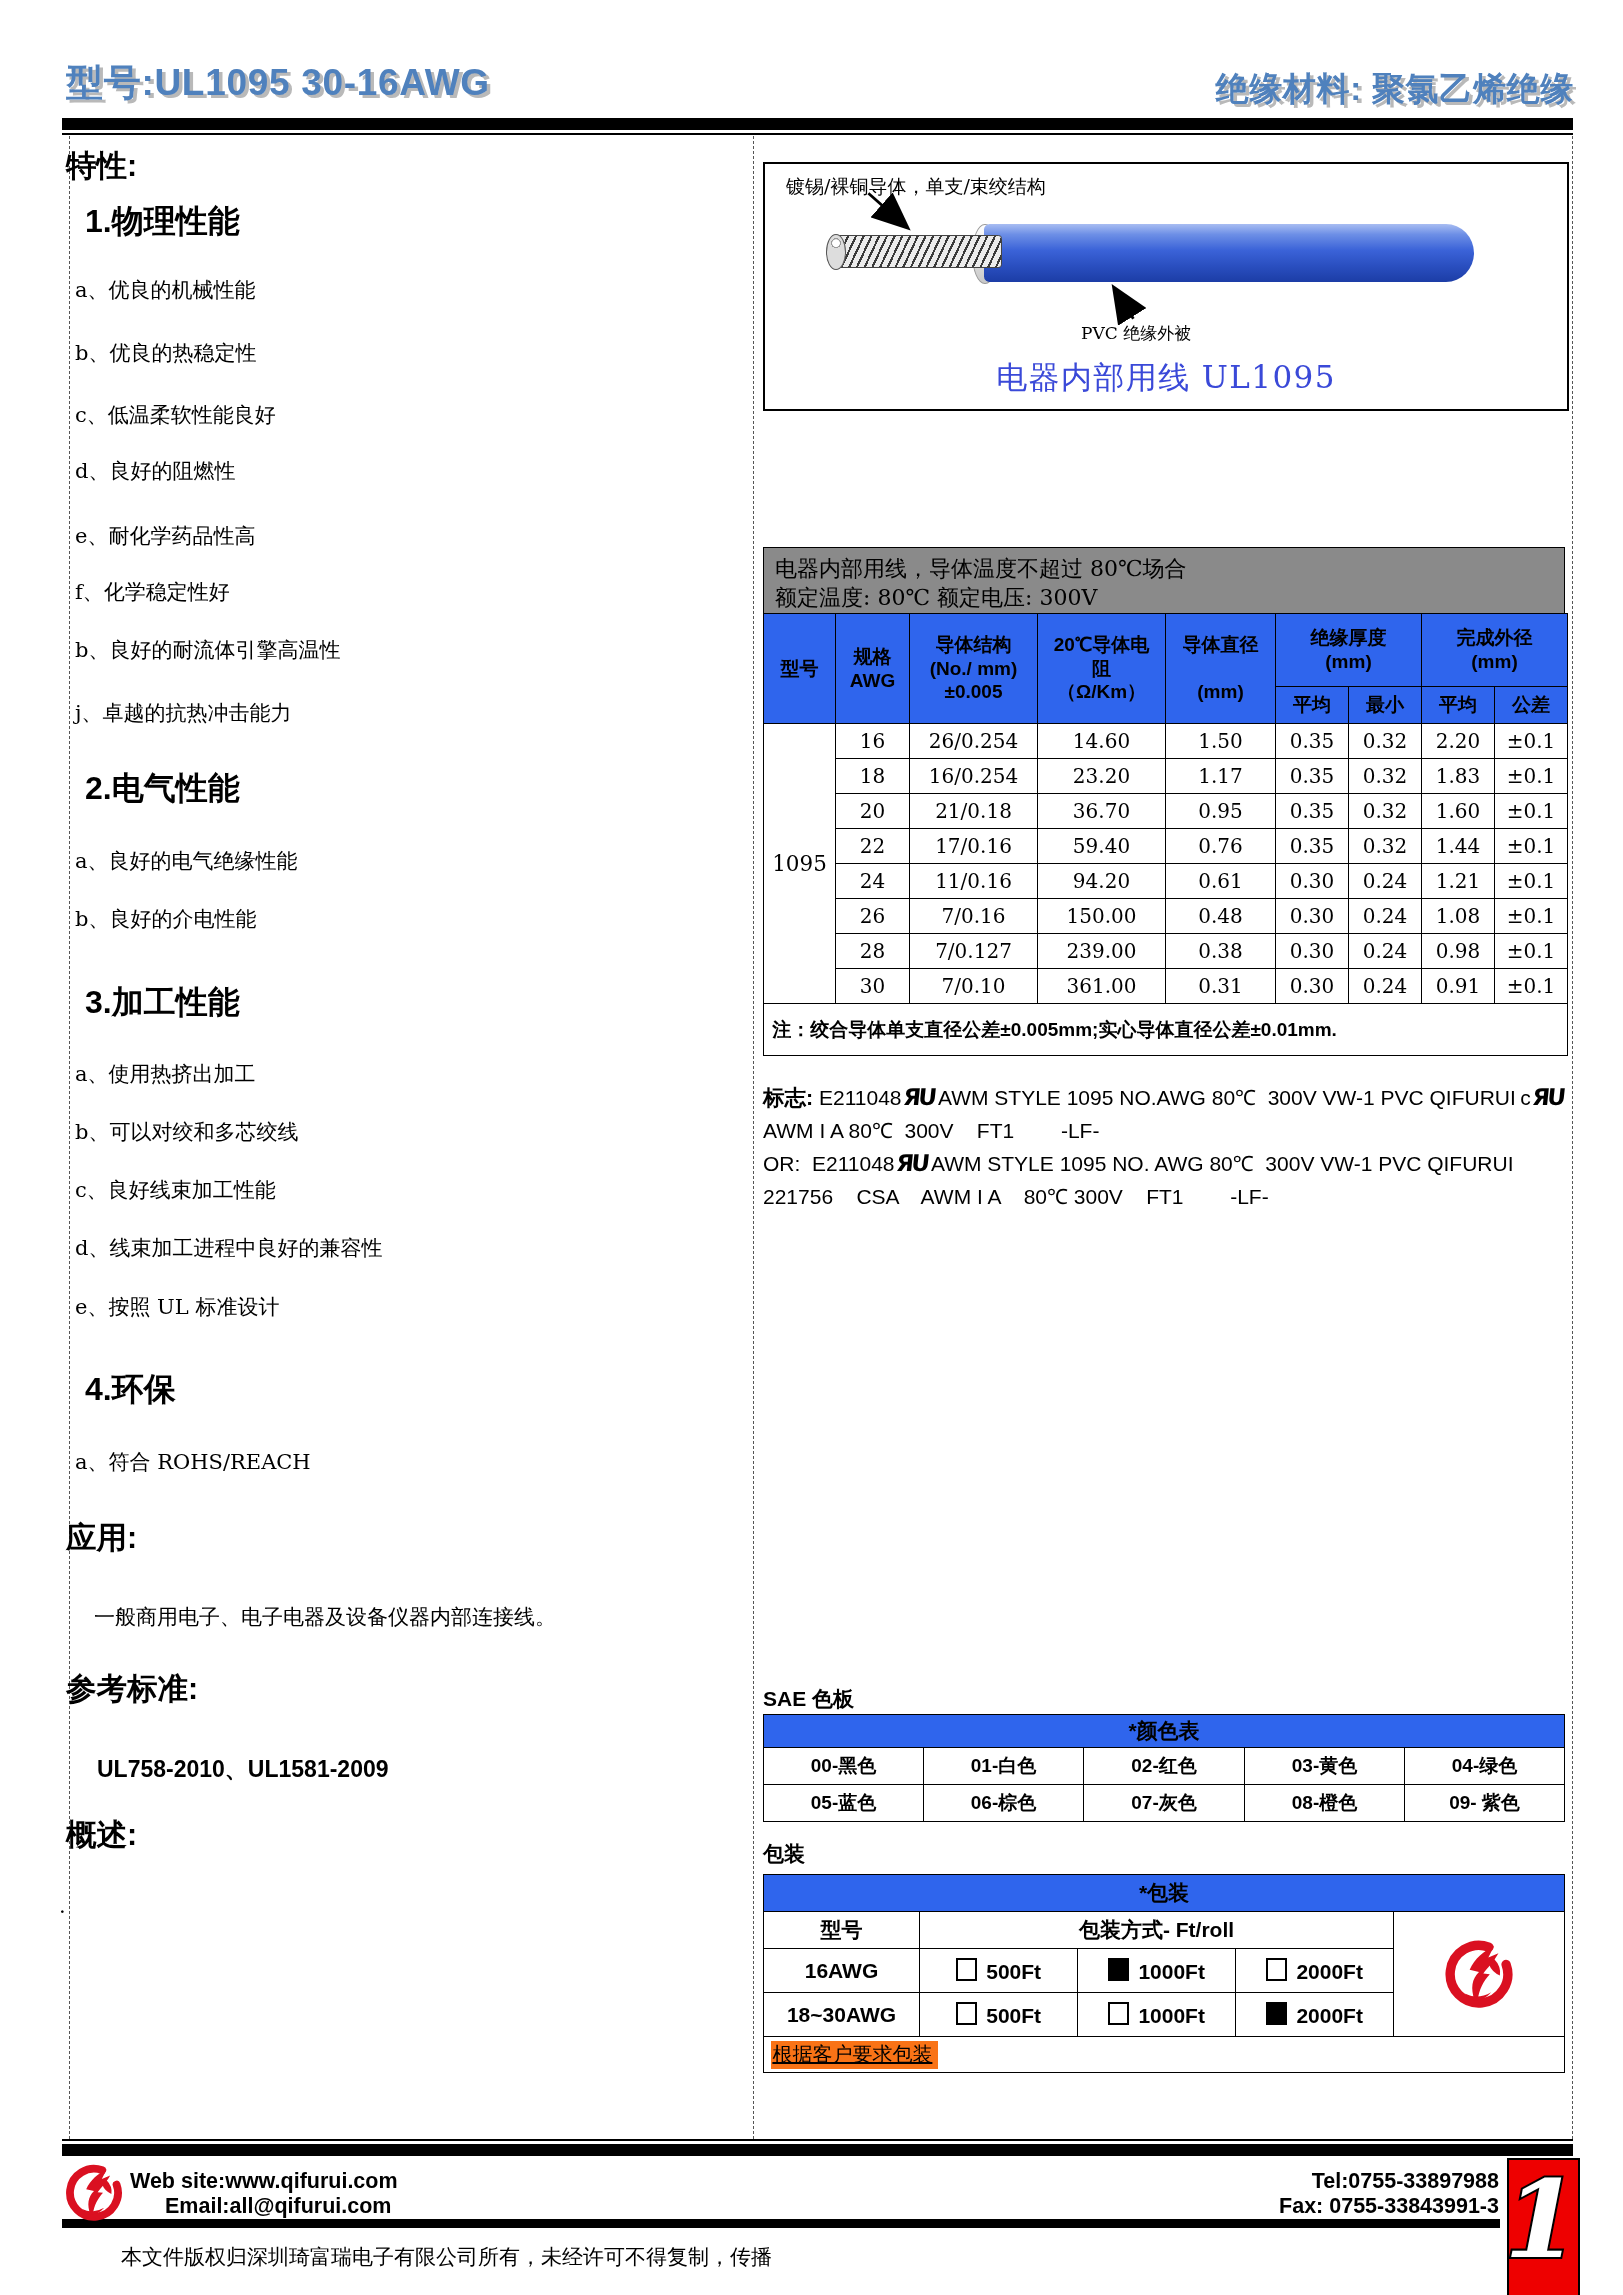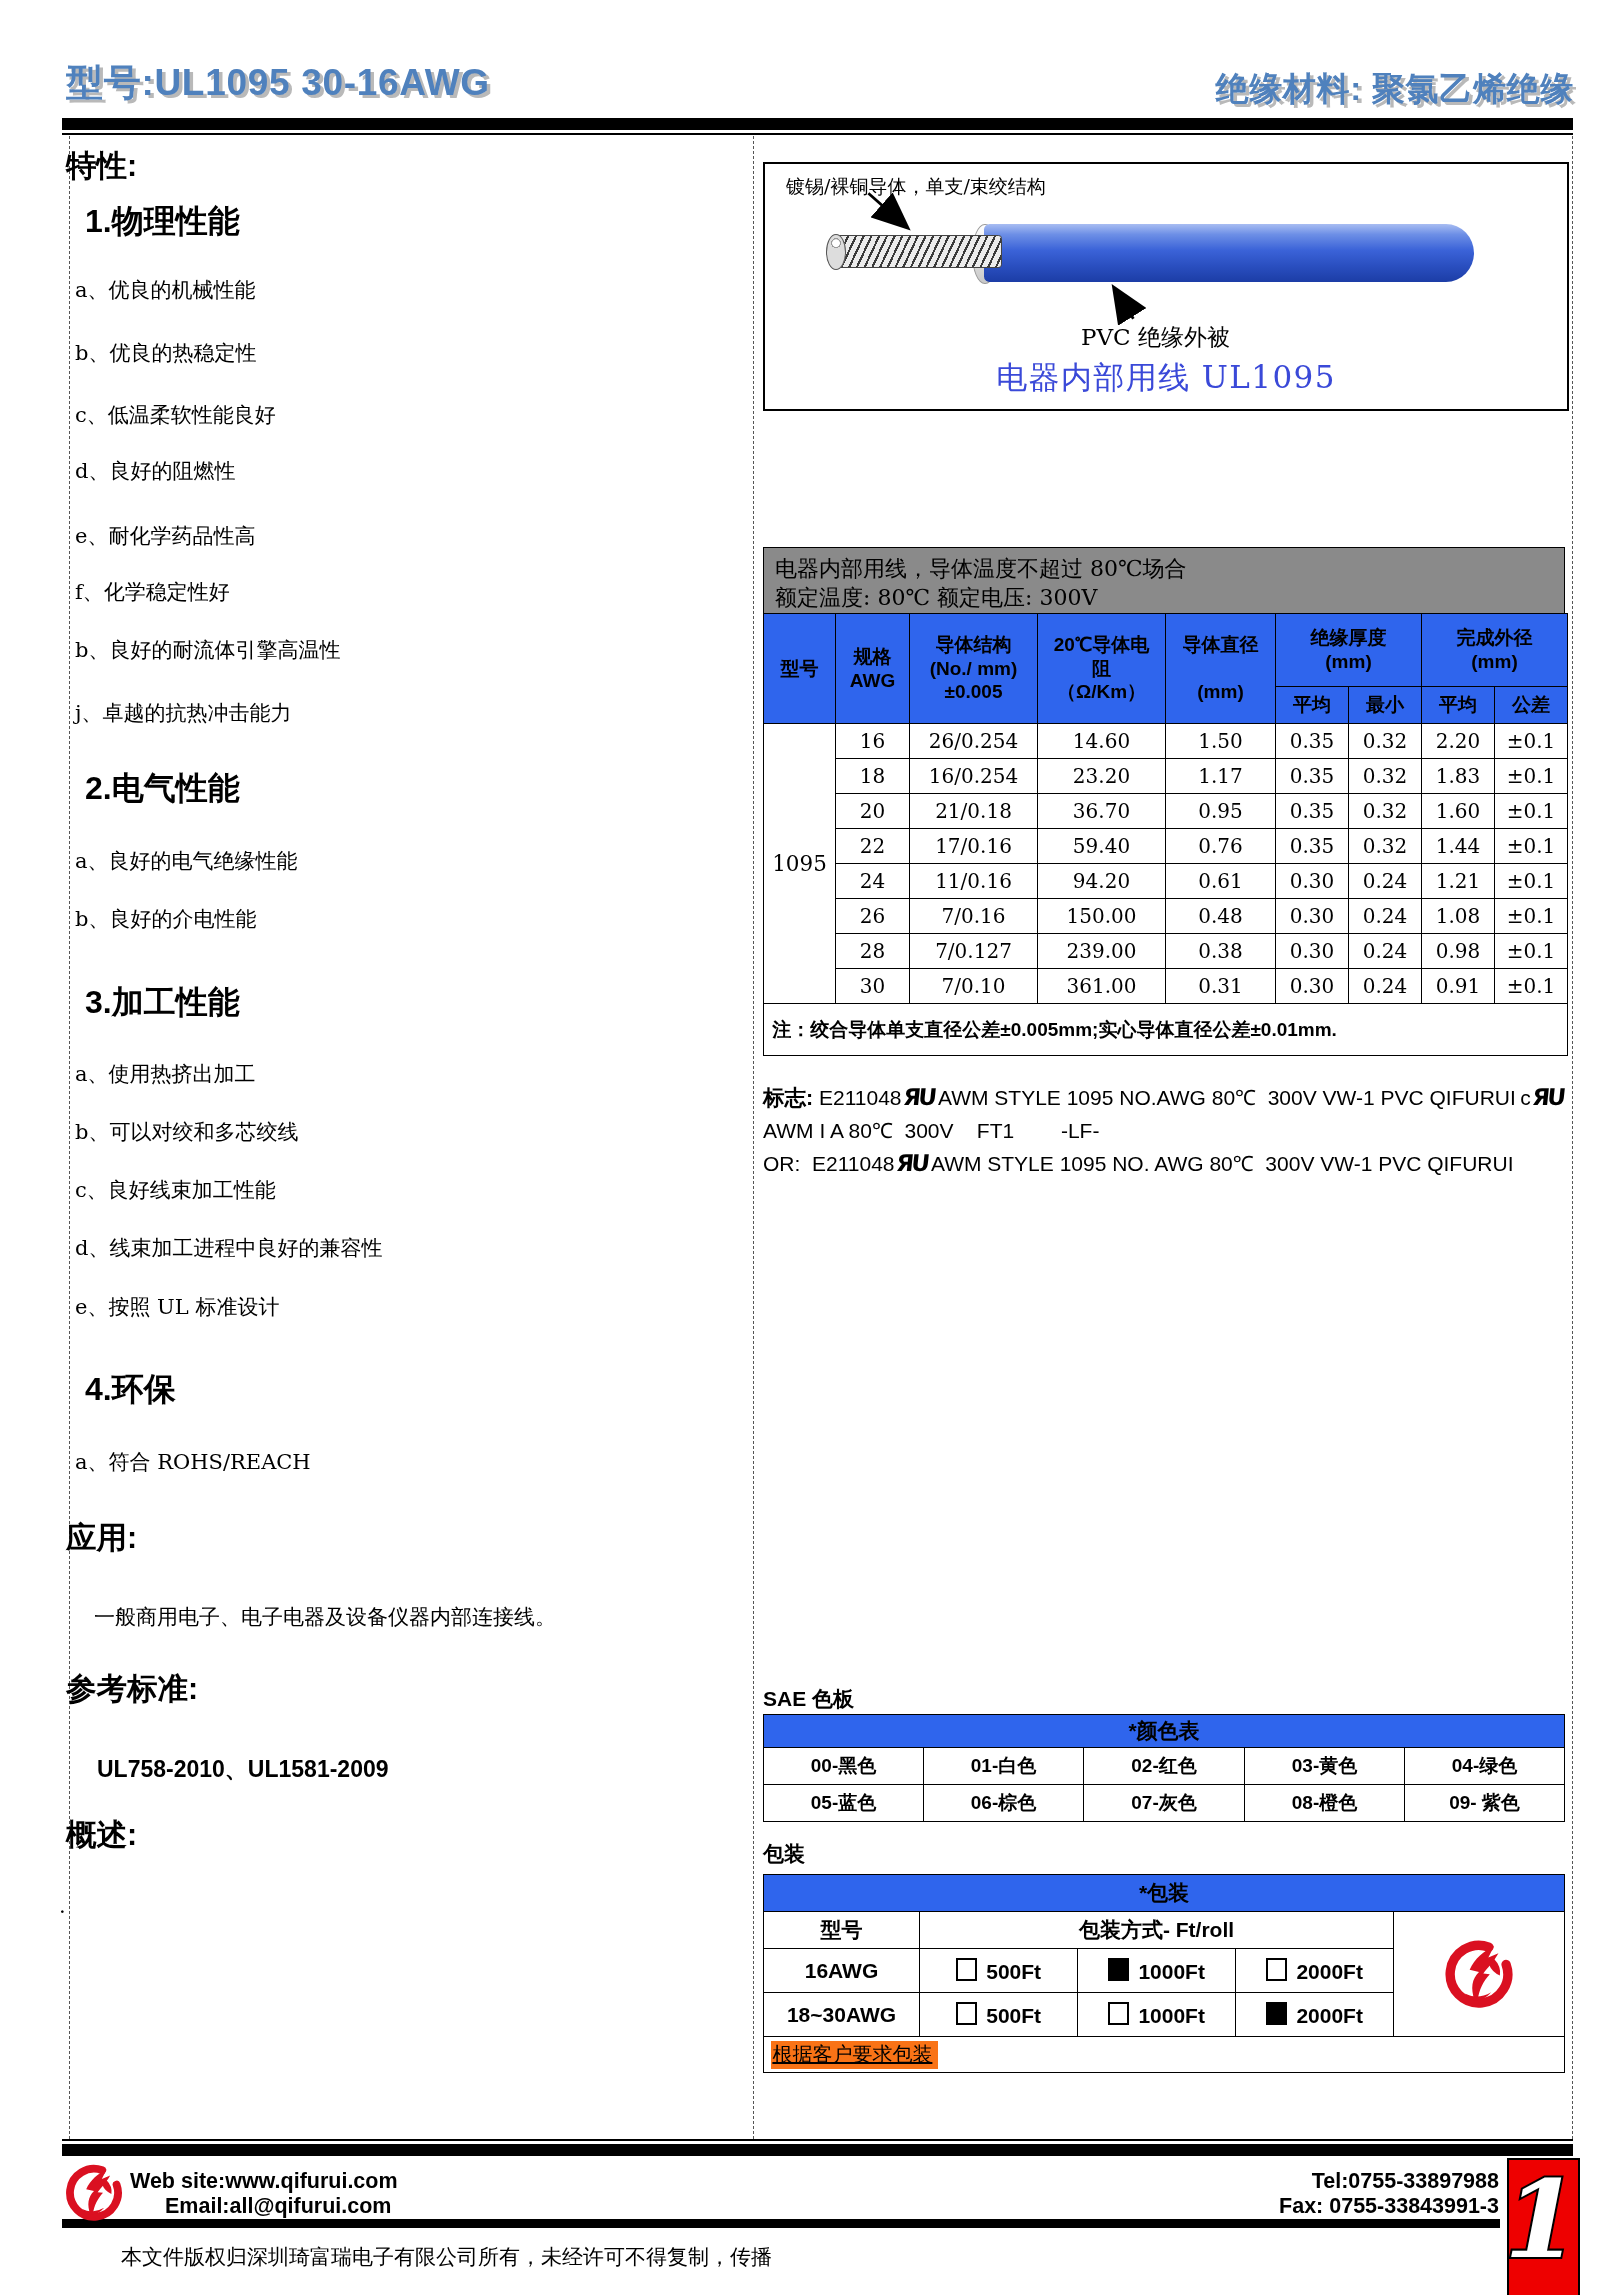--- a/index.html
+++ b/index.html
@@ -149,21 +149,21 @@
     <div class="abs condcap"></div>
     <svg class="abs" style="left:0;top:0;" width="802" height="245" viewBox="0 0 1156 353">
       <defs>
         <marker id="ah" orient="auto" markerWidth="14" markerHeight="12" refX="11" refY="6">
           <path d="M0,0 L14,6 L0,12 Z" fill="#000"></path>
         </marker>
       </defs>
       <line x1="149" y1="42" x2="201" y2="88" stroke="#000" stroke-width="4" marker-end="url(#ah)"></line>
       <line x1="531" y1="223" x2="506" y2="183" stroke="#000" stroke-width="4" marker-end="url(#ah)"></line>
     </svg>
-    <div class="abs wlabel" style="left:316px;top:158px;font-size:23px;">PVC 绝缘外被</div>
+    <div class="abs wlabel" style="left:316px;top:158px;font-size:17px;">PVC 绝缘外被</div>
     <div class="abs wcaption">电器内部用线 UL1095</div>
   </div>
 
 
   <div class="abs banner">
     <div class="abs b-line" style="left:11px;top:5.6px;">电器内部用线，导体温度不超过 80℃场合</div>
     <div class="abs b-line" style="left:11px;top:35px;">额定温度: 80℃  额定电压: 300V</div>
   </div>
 
   <table class="abs spec">
@@ -300,20 +300,23 @@
     <span class="ul-mark">ЯU</span>
   </div>
   <div class="abs mline" style="top:1116px;">
     <span>AWM I A 80℃  300V    FT1        -LF-</span>
   </div>
   <div class="abs mline" style="top:1149px;">
     <span>OR:  E211048</span>
     <span class="ul-mark">ЯU</span>
     <span>AWM STYLE 1095 NO. AWG 80℃  300V VW-1 PVC QIFURUI</span>
   </div>
+  <div class="abs mline" style="top:1182px;">
+    <span>221756    CSA    AWM I A    80℃ 300V    FT1        -LF-</span>
+  </div>
 
   <div class="abs sec-label" style="left:763px;top:1685px;">SAE 色板</div>
   <table class="abs ctable">
     <colgroup>
         <col style="width:160px">
         <col style="width:160px">
         <col style="width:161px">
         <col style="width:160px">
         <col style="width:160px">
       </colgroup>

